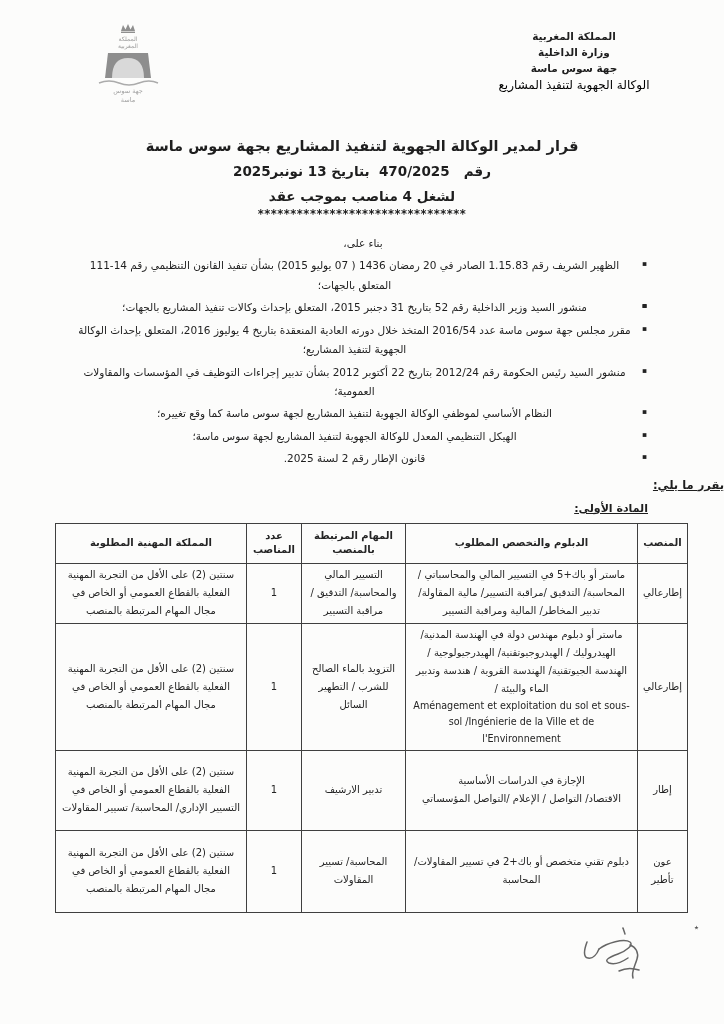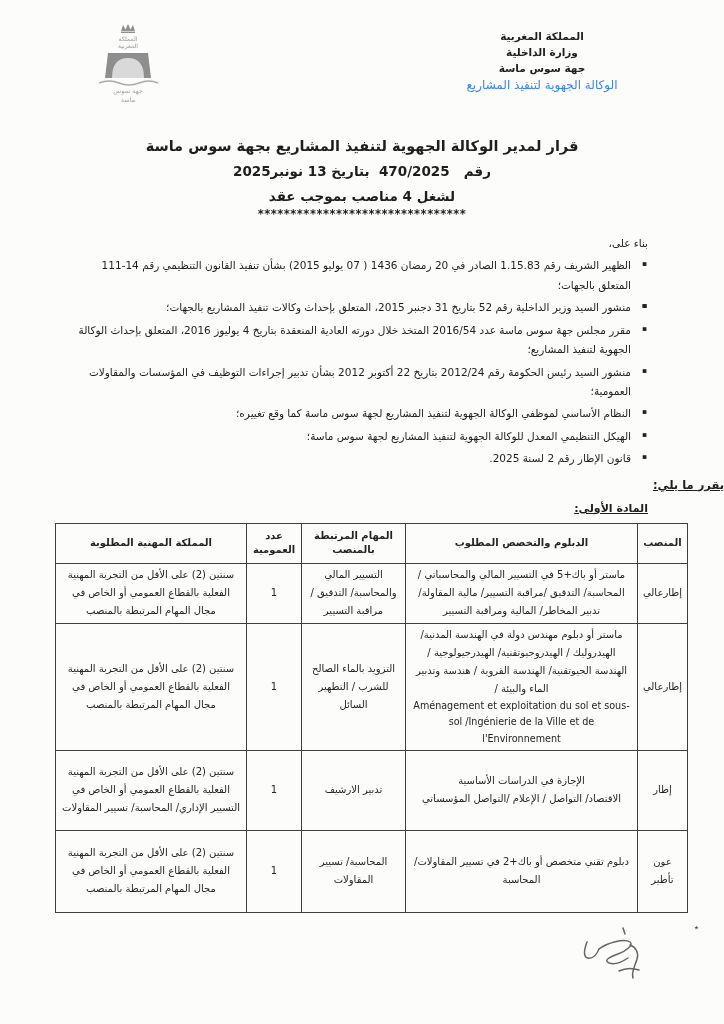--- a/index.html
+++ b/index.html
@@ -2,33 +2,33 @@
 <html lang="ar" dir="rtl"><head>
 <meta charset="utf-8">
 <style>
   html,body{margin:0;padding:0;background:#e8e8e8;}
   .page{
     position:relative;width:724px;height:1024px;margin:0 auto;
     background:#fcfcfb;color:#1e1e1e;overflow:hidden;
     font-family:"DejaVu Sans",sans-serif;direction:rtl;
   }
   
-  .header-text{position:absolute;top:28px;right:80px;width:204px;text-align:center;}
+  .header-text{position:absolute;top:28px;right:48px;width:204px;text-align:center;}
   .hl{font-size:10.5px;font-weight:bold;line-height:16px;}
-  .hl-agency{font-size:12px;font-weight:normal;line-height:19px;color:#3b82f6;}
+  .hl-agency{font-size:12px;font-weight:normal;line-height:19px;color:#000000;}
   .logo{position:absolute;left:90px;top:22px;}
   
   .content{position:absolute;top:112px;left:0;right:0;}
   .title{text-align:center;margin-top:26px;}
   .t1{font-size:14.5px;font-weight:bold;margin:4px 30px 9px;}
   .t2{font-size:13.5px;font-weight:bold;margin:0 0 9px;}
   .t3{font-size:13.5px;font-weight:bold;margin:0 0 3px;}
   .stars{font-size:11.5px;font-weight:bold;letter-spacing:.5px;margin:0;}
   
-  .preamble{margin:13px 76px 0 78px;font-size:10.5px;line-height:1.85;text-align:right;}
+  .preamble{margin:13px 76px 0 78px;font-size:10.5px;line-height:1.85;text-align:center;}
   .basis{margin:0 0 3px;}
   ul.items{list-style:none;margin:0;padding:0;}
   ul.items li{position:relative;padding-right:17px;margin-bottom:3px;}
   ul.items li .bullet{position:absolute;right:1px;top:1px;font-size:7.5px;color:#222;}
   
   .decision{text-align:right;font-weight:bold;text-decoration:underline;font-size:11.5px;margin:9px 0 0 58px;}
   .article-head{margin:10px 76px 0 0;font-weight:bold;text-decoration:underline;font-size:11px;}
   .article-text{margin:5px 76px 0 78px;font-size:10.5px;}
   
   table.jobs{border-collapse:collapse;table-layout:fixed;width:632px;margin:8px 36px 0 56px;}
@@ -102,21 +102,21 @@
           <col style="width:232px">
           <col style="width:104px">
           <col style="width:55px">
           <col style="width:191px">
       </colgroup>
       <tbody>
           <tr class="h-head">
         <th>المنصب</th>
         <th>الدبلوم والتخصص المطلوب</th>
         <th>المهام المرتبطة بالمنصب</th>
-        <th>عدد العمومية</th>
+        <th>عدد المناصب</th>
         <th>المملكة المهنية المطلوبة</th>
       </tr>
       <tr class="r1">
         <td>إطارعالي</td>
         <td>ماستر أو باك+5 في التسيير المالي والمحاسباتي / المحاسبة/ التدقيق /مراقبة التسيير/ مالية المقاولة/ تدبير المخاطر/ المالية ومراقبة التسيير</td>
         <td>التسيير المالي والمحاسبة/ التدقيق /مراقبة التسيير</td>
         <td>1</td>
         <td>سنتين (2) على الأقل من التجربة المهنية الفعلية بالقطاع العمومي أو الخاص في مجال المهام المرتبطة بالمنصب</td>
       </tr>
       <tr class="r2">

